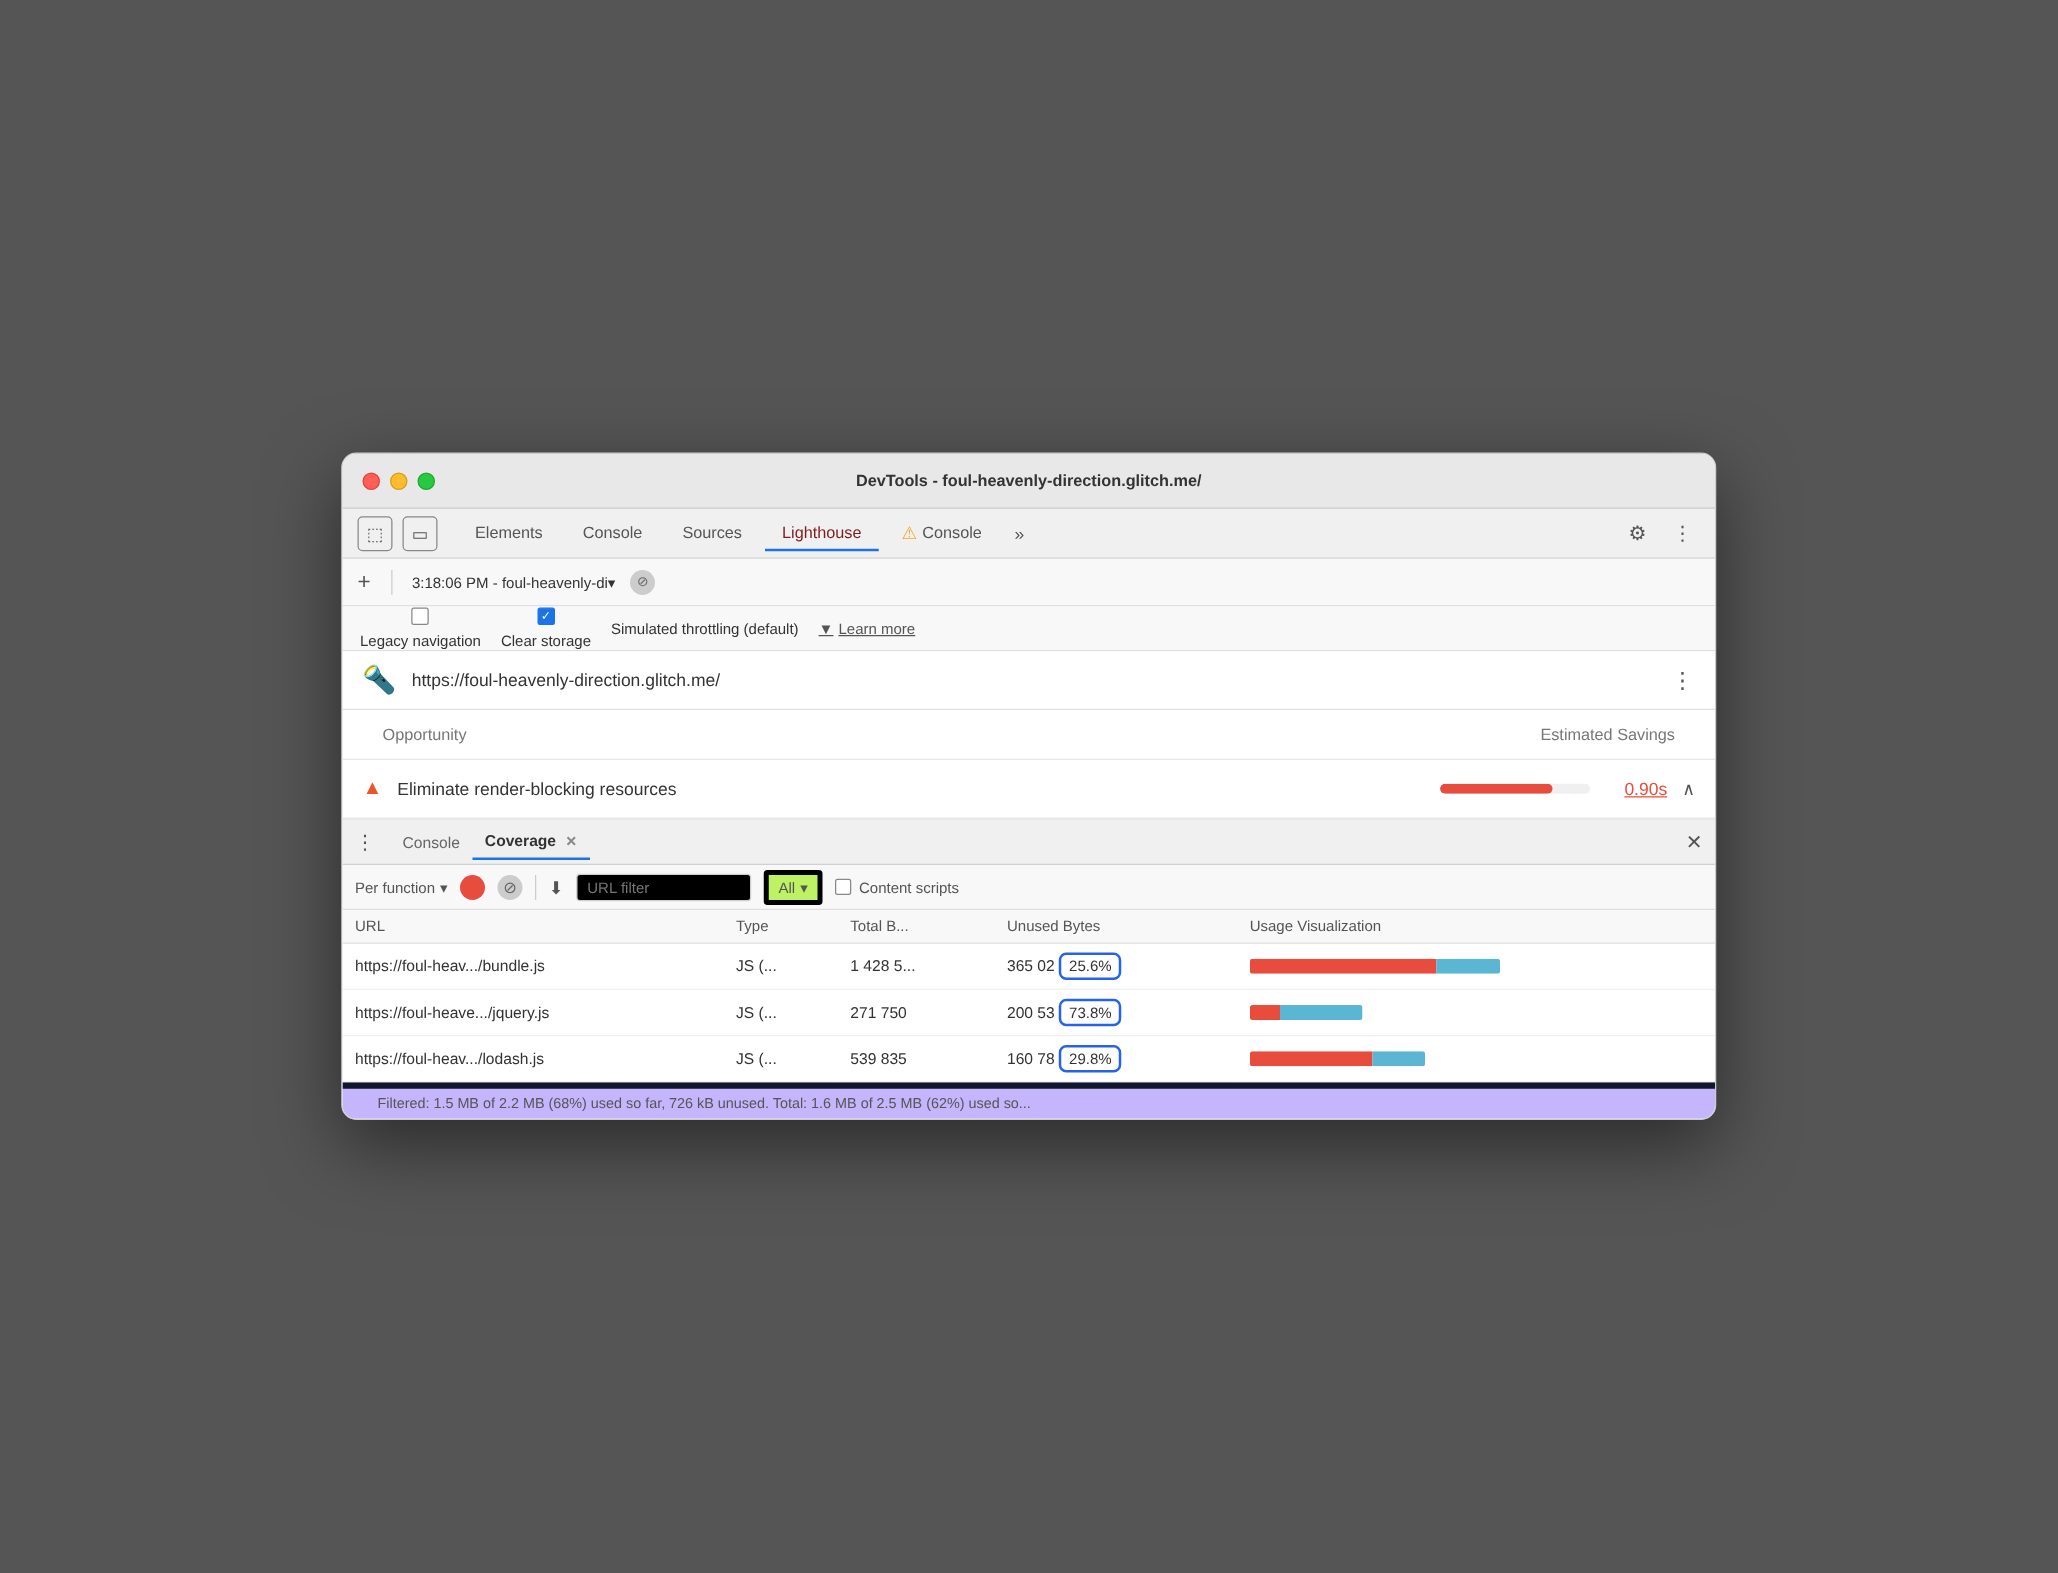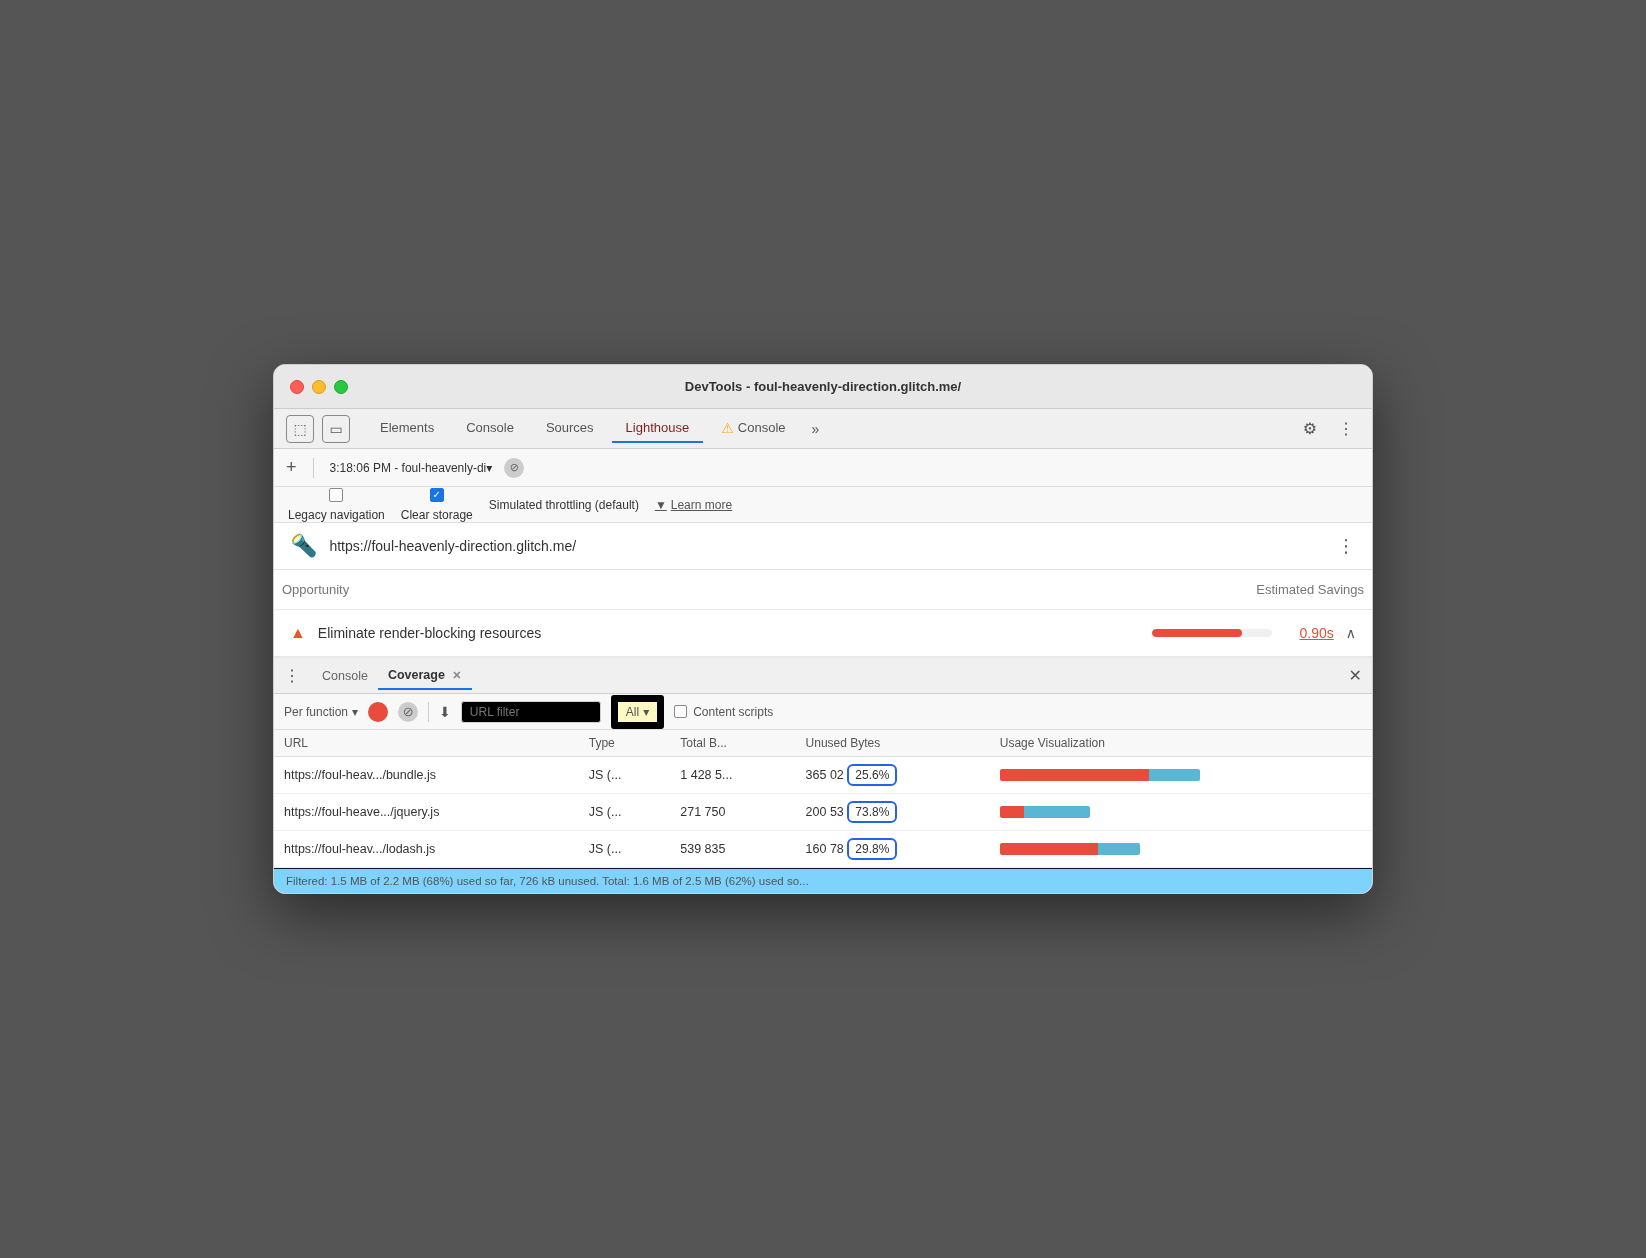--- a/index.html
+++ b/index.html
@@ -235,21 +235,21 @@
     }
     .url-menu {
       font-size: 18px;
       color: #555;
       cursor: pointer;
       letter-spacing: 1px;
     }
     
     .opportunity-header {
       background: white;
-      padding: 12px 8px;
+      padding: 12px 32px;
       display: flex;
       justify-content: space-between;
       align-items: center;
       border-bottom: 1px solid #e8e8e8;
     }
     .opp-label {
       font-size: 13px;
       color: #777;
     }
     
@@ -390,22 +390,22 @@
       color: #777;
       background: #000000;
       width: 140px;
     }
     .all-dropdown {
       display: flex;
       align-items: center;
       gap: 4px;
       font-size: 12px;
       color: #555;
-      background: #fef9c3;
-      border: 7px solid #000000;
+      background: #bef264;
+      border: 4px solid #000000;
       border-radius: 3px;
       padding: 3px 8px;
       cursor: pointer;
     }
     .content-scripts-label {
       display: flex;
       align-items: center;
       gap: 6px;
       font-size: 12px;
       color: #555;
@@ -456,23 +456,23 @@
       display: inline-block;
       padding: 2px 6px;
       border: 2px solid #2563eb;
       border-radius: 6px;
       font-size: 12px;
       color: #333;
       font-weight: 500;
     }
     
     .statusbar {
-      background: #7dd3fc;
-      border-top: 1px solid #0f172a;
-      padding: 6px 12px;
+      background: #c4b5fd;
+      border-top: 5px solid #0f172a;
+      padding: 6px 28px;
       font-size: 11.5px;
       color: #555;
     }
   </style>
 </head>
 <body>
 
 <div class="window">
 
   <div class="titlebar">

